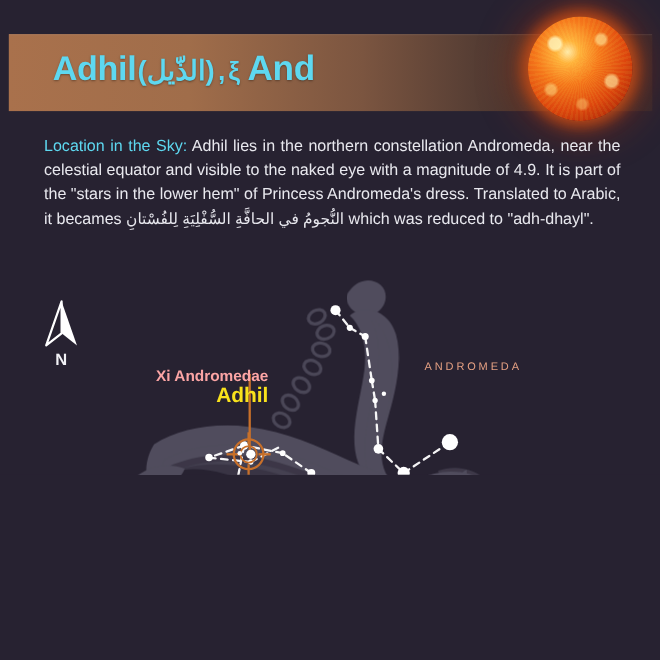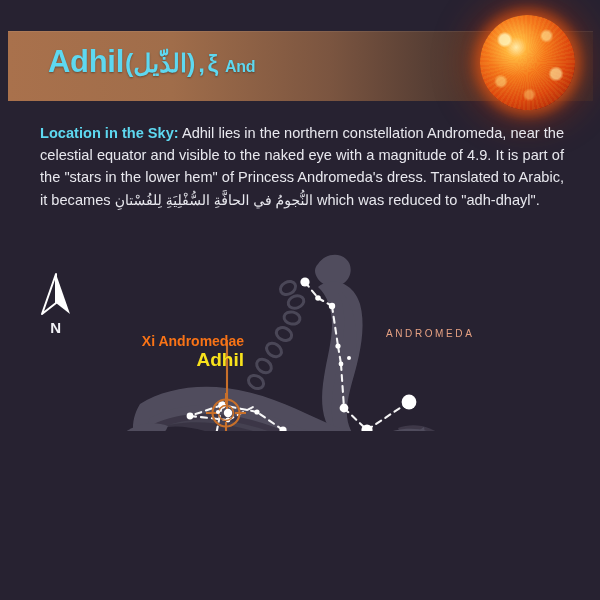--- a/index.html
+++ b/index.html
@@ -19,21 +19,21 @@
   }
   #header-title{
     position:absolute;left:48px;top:44px;
     font-size:31px;font-weight:bold;color:#5ed8f0;
     letter-spacing:-.3px;white-space:nowrap;
     text-shadow:0 1px 2px rgba(0,0,0,.35);
     display:flex;align-items:baseline;
   }
   #header-title .ar{font-size:25px;margin-left:1px;direction:rtl;}
   #header-title .bayer{font-size:24px;margin-left:3px;}
-  #header-title .cons{font-size:16px;margin-left:7px;}
+  #header-title .cons{font-size:32px;margin-left:7px;}
 
   
   #sun-wrap{position:absolute;left:465px;top:3px;width:125px;height:118px;}
   #sun-core{
     position:absolute;left:15px;top:12px;width:95px;height:95px;border-radius:50%;
     background:
       radial-gradient(circle at 38% 34%,#ffe9a8 0%,#ffb03a 12%,#f4741a 34%,#d8410c 62%,#a32207 84%,#7d1604 100%);
     box-shadow:0 0 14px 5px rgba(244,96,20,.62),0 0 34px 14px rgba(200,50,8,.34);
   }
   #sun-granule{
@@ -57,37 +57,37 @@
     background:repeating-conic-gradient(from 8deg at 50% 50%,rgba(255,140,40,.40) 0deg 2.2deg,rgba(255,140,40,0) 2.2deg 6deg);
     -webkit-mask:radial-gradient(circle at 50% 50%,rgba(0,0,0,0) 38%,#000 46%,#000 52%,rgba(0,0,0,0) 60%);
     mask:radial-gradient(circle at 50% 50%,rgba(0,0,0,0) 38%,#000 46%,#000 52%,rgba(0,0,0,0) 60%);
   }
 
   
   #body-text{
     position:absolute;left:40px;top:122px;width:524px;
     color:#e8e8ee;font-size:14.6px;line-height:1.52;text-align:justify;
   }
-  #body-text .lead{color:#5ed8f0;font-weight:bold;}
+  #body-text .lead{color:#5ed8f0;font-weight:normal;}
   #body-text .ar{direction:rtl;unicode-bidi:isolate;font-size:14px;}
 
   
   #sky{position:absolute;left:0;top:240px;width:600px;height:360px;}
   #sky svg{position:absolute;left:0;top:0;}
 
   
   #compass{position:absolute;left:33px;top:272px;width:46px;height:72px;}
   #compass-label{
     position:absolute;left:0;top:47px;width:46px;text-align:center;
     color:#f2f2f6;font-size:15px;font-weight:bold;letter-spacing:.5px;
   }
 
   
   #callout{position:absolute;left:108px;top:333px;width:136px;text-align:right;}
-  #callout .sub{color:#f97316;font-size:14px;font-weight:bold;line-height:1.15;}
+  #callout .sub{color:#fca5a5;font-size:14px;font-weight:bold;line-height:1.15;}
   #callout .main{color:#f8e21c;font-size:19px;font-weight:bold;line-height:1.2;}
 
   
   #cons-name{
     position:absolute;left:386px;top:328px;
     color:#e6a183;font-size:10px;letter-spacing:2.6px;font-weight:400;
   }
 
   
   #iau{position:absolute;left:35px;top:508px;width:150px;height:58px;}

